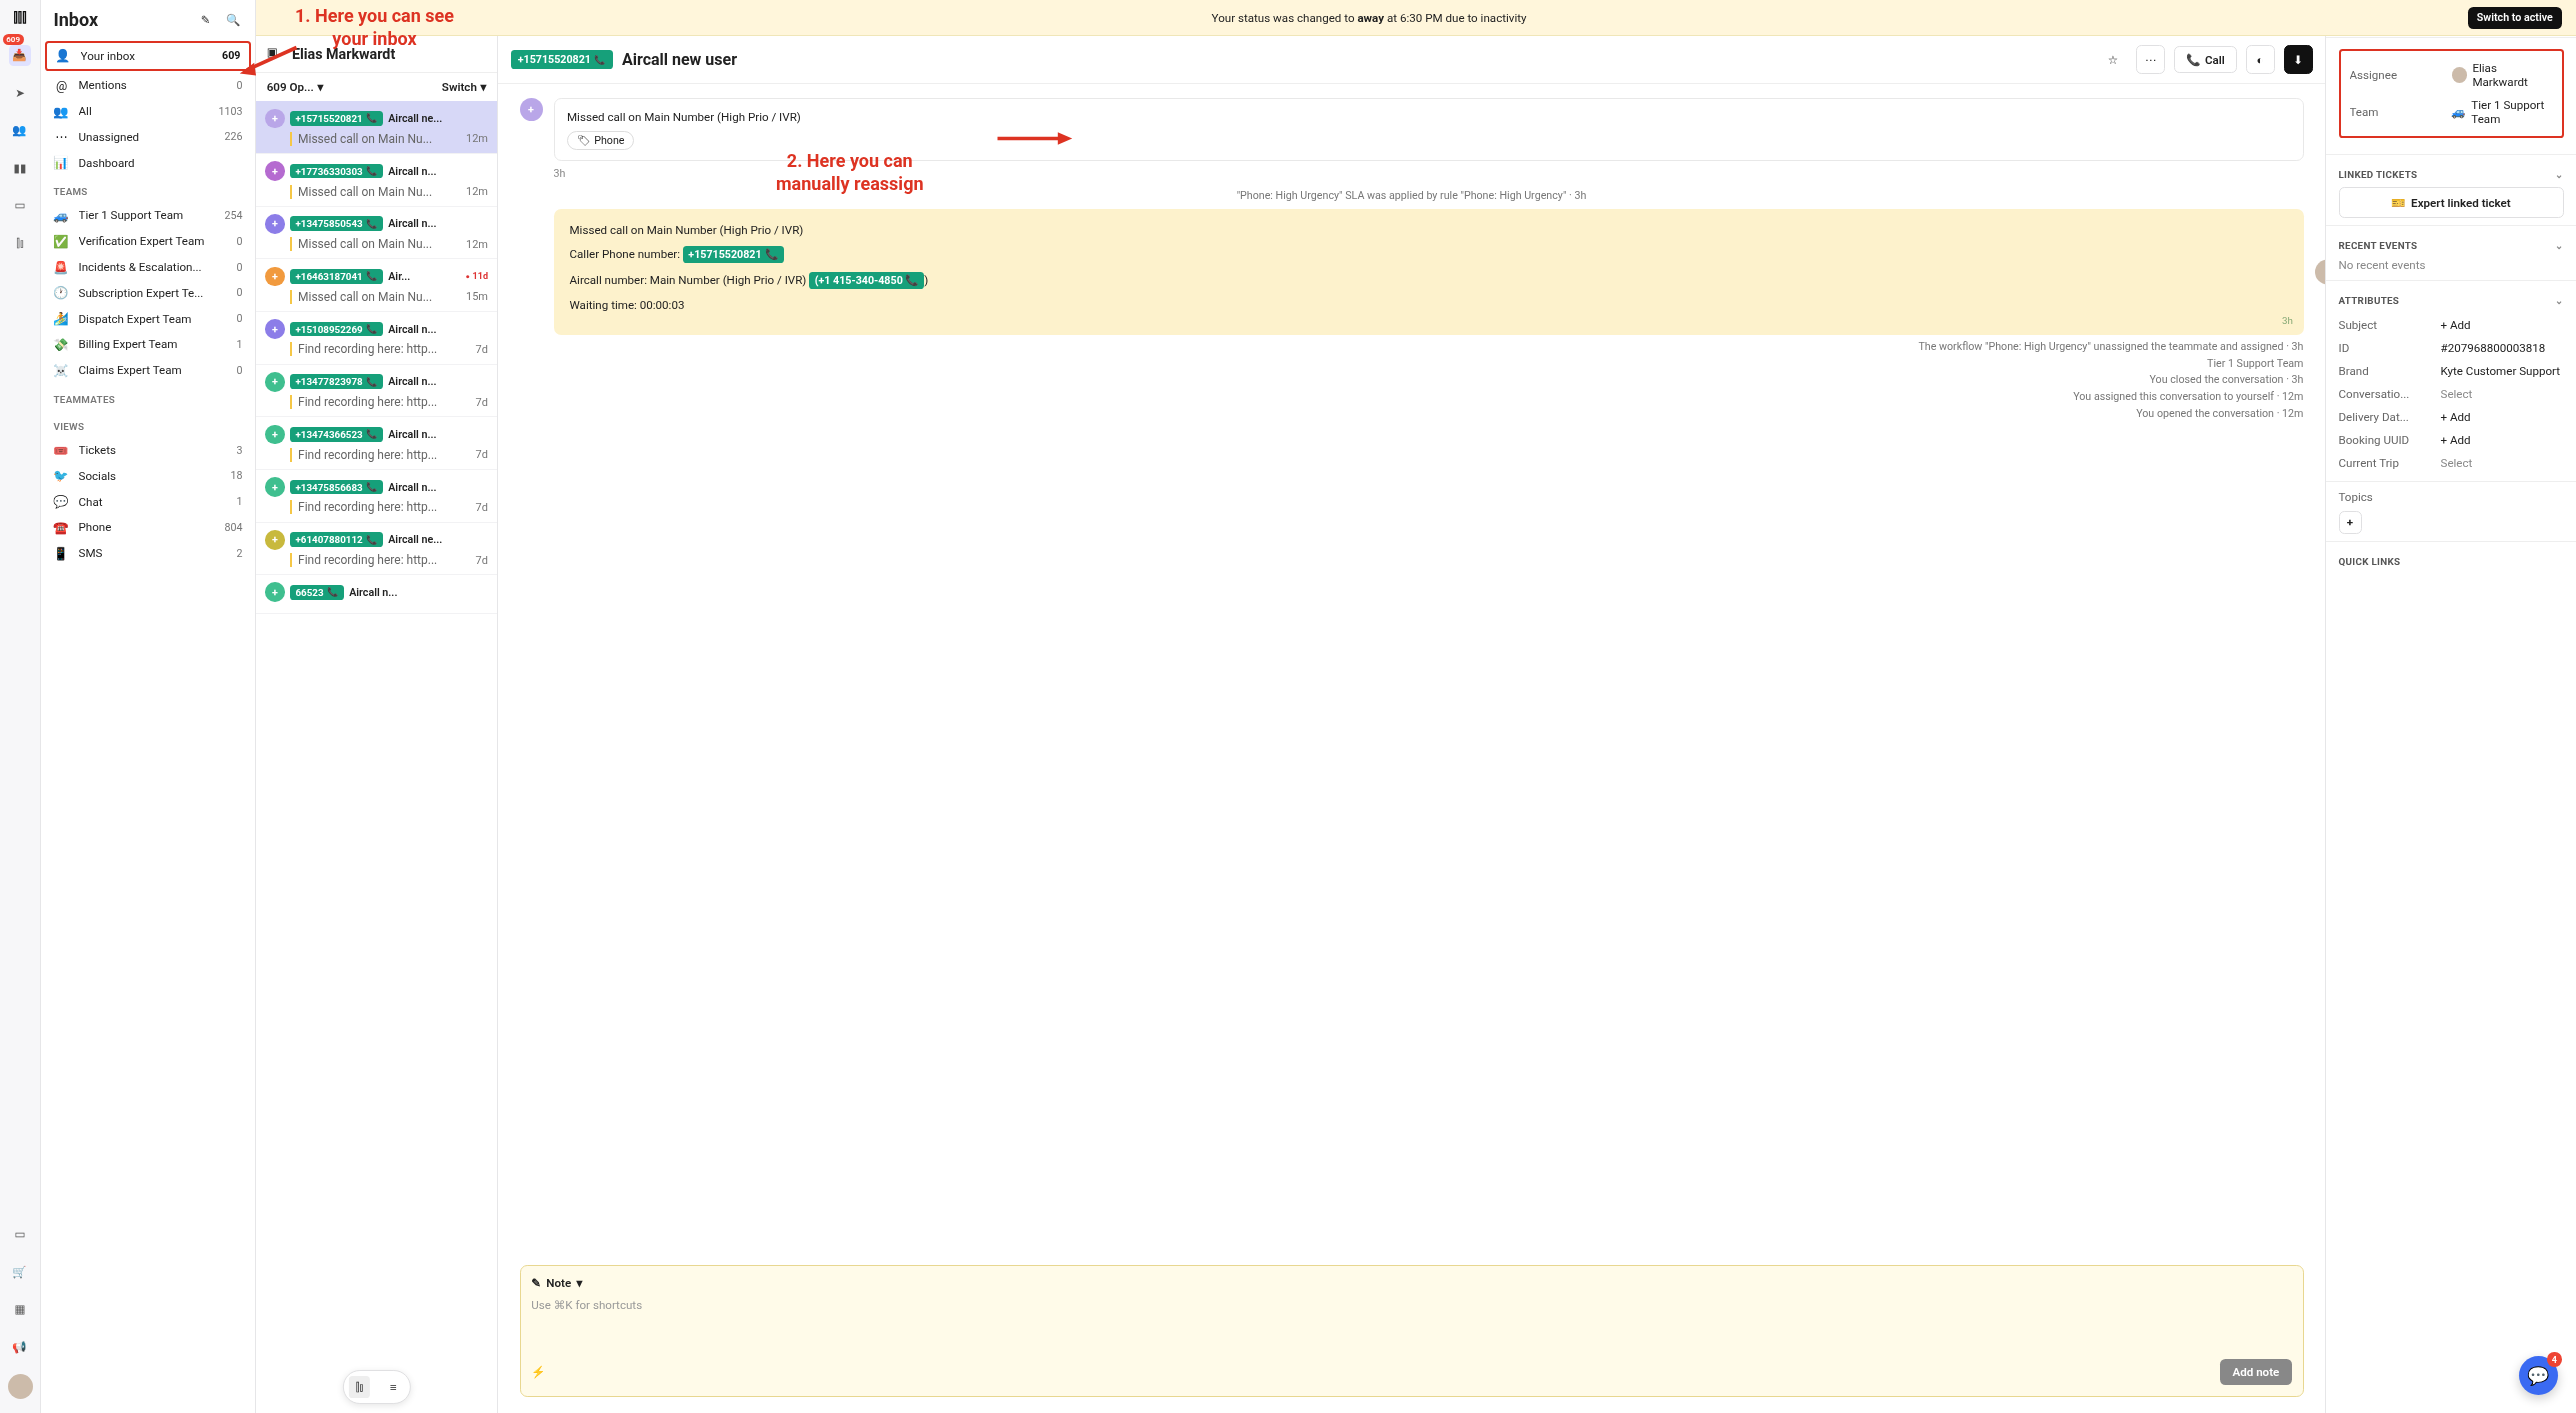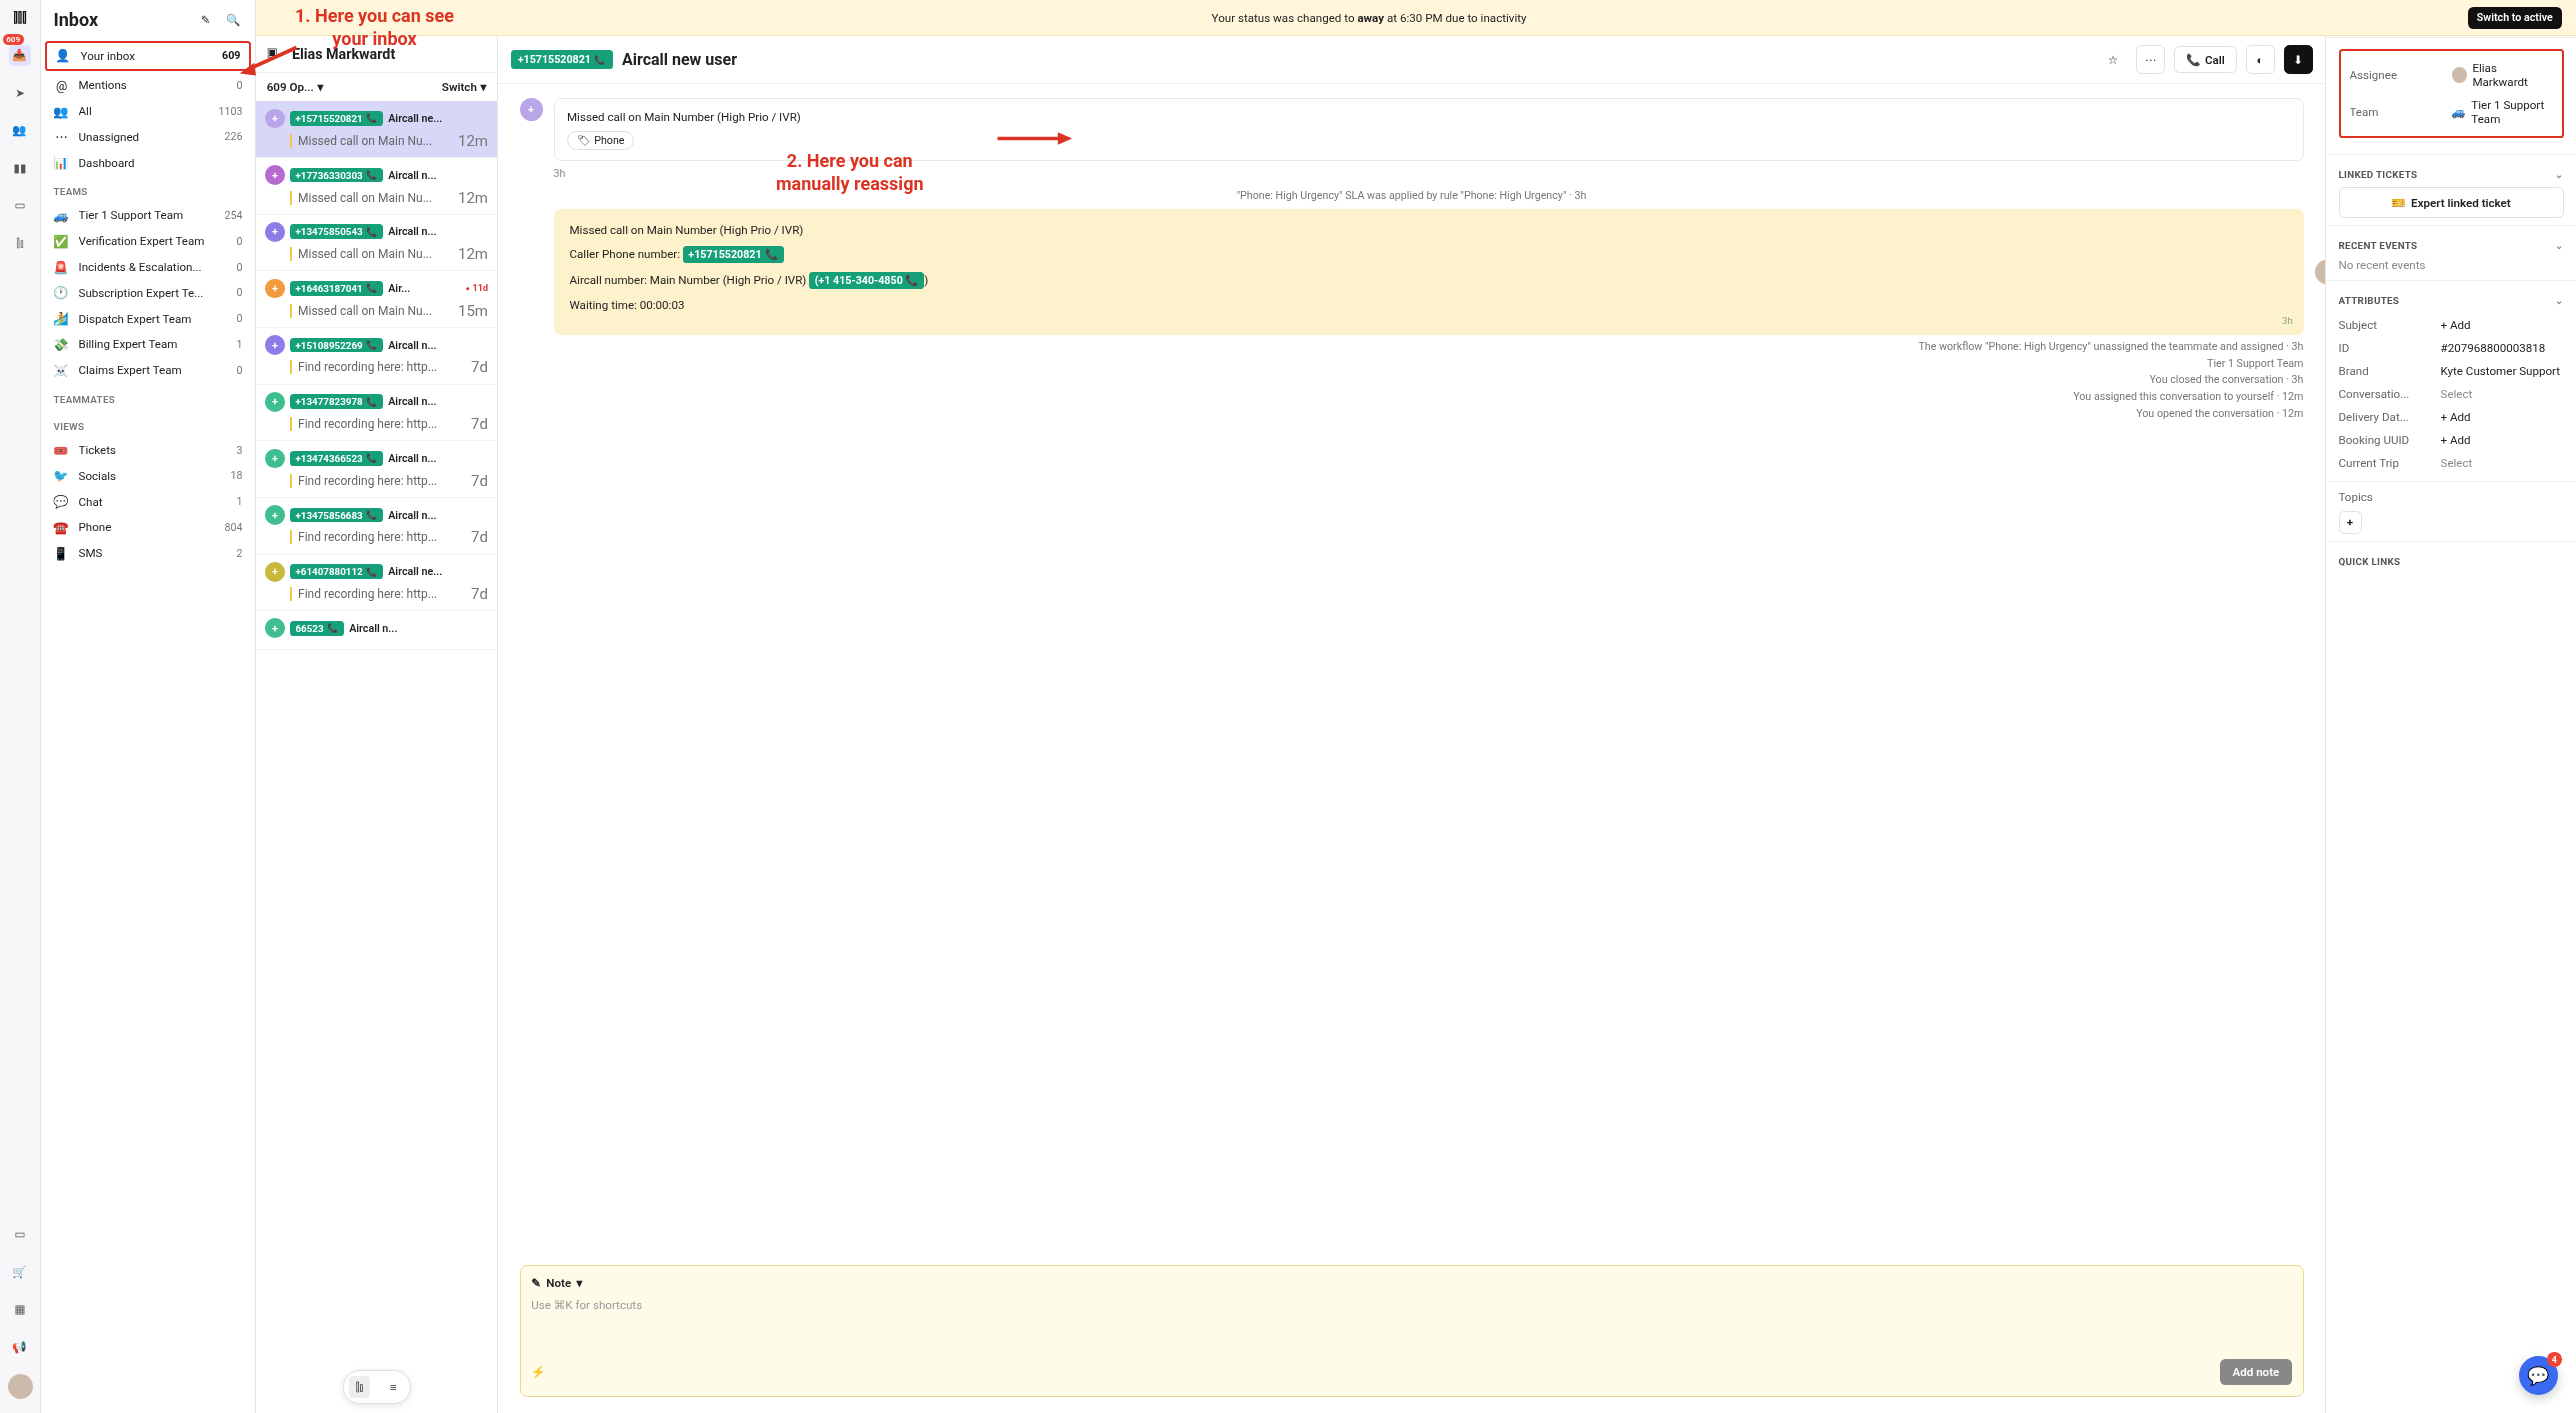--- a/index.html
+++ b/index.html
@@ -37,21 +37,21 @@
   .cl-items { flex:1; overflow-y:auto; position:relative; }
   .cl-item { padding: 7.2px 9px; border-bottom: 0.9px solid #f2f2f4; cursor:pointer; position:relative; }
   .cl-item.selected { background: #d7d8f7; }
   .cl-row1 { display:flex; align-items:center; gap:5.4px; }
   .avatar-sm { width: 19.7px; height: 19.7px; border-radius:50%; display:flex; align-items:center; justify-content:center; color:#fff; font-weight:700; font-size:10.7px; flex-shrink:0; }
   .phone-tag { background:#16a07a; color:#fff; font-size:9.8px; font-weight:700; padding:1.8px 5.4px; border-radius:3.6px; display:inline-flex; align-items:center; gap:3.6px; }
   .phone-tag .ph { font-size:9px; }
   .cl-row1 .subj { font-weight:600; font-size:10.7px; overflow:hidden; text-overflow:ellipsis; white-space:nowrap; flex:1; }
   .cl-row2 { display:flex; align-items:center; gap:5.4px; margin-top:3.6px; padding-left:25px; }
   .cl-row2 .preview { flex:1; font-size:12px; color:#666; overflow:hidden; text-overflow:ellipsis; white-space:nowrap; border-left: 2.7px solid #f5c747; padding-left:6px; }
-  .cl-row2 .time { font-size:15px; color:#777; }
+  .cl-row2 .time { font-size:11px; color:#777; }
   .cl-row1 .badge-dot { display:inline-flex; align-items:center; gap:2.7px; font-size:9px; font-weight:700; color:#d33;}
   .cl-row1 .badge-dot::before { content:"●"; font-size:7.2px; }
   .cl-floatbar { position:absolute; bottom:9px; left:50%; transform:translateX(-50%); background:#fff; border:0.9px solid #e0e0e2; border-radius:19.7px; display:flex; padding:5.4px; gap:12.5px; box-shadow:0 1.8px 7.2px rgba(0,0,0,0.1); }
   .cl-floatbar .fb { width:21.5px; height:21.5px; display:flex; align-items:center; justify-content:center; border-radius:3.6px; cursor:pointer; }
   .cl-floatbar .fb.active { background:#eee; }
   
   .conv { flex:1; display:flex; flex-direction:column; margin-top:36px; border-right:0.9px solid #e6e6e8; overflow:hidden; }
   .conv-head { display:flex; align-items:center; padding:9px 12.5px; gap:9px; border-bottom:0.9px solid #eee; }
   .conv-head .phone-tag { font-size:10.7px; padding:2.7px 7.2px; }
   .conv-head .ch-title { font-size:16px; font-weight:700; flex:1; }

